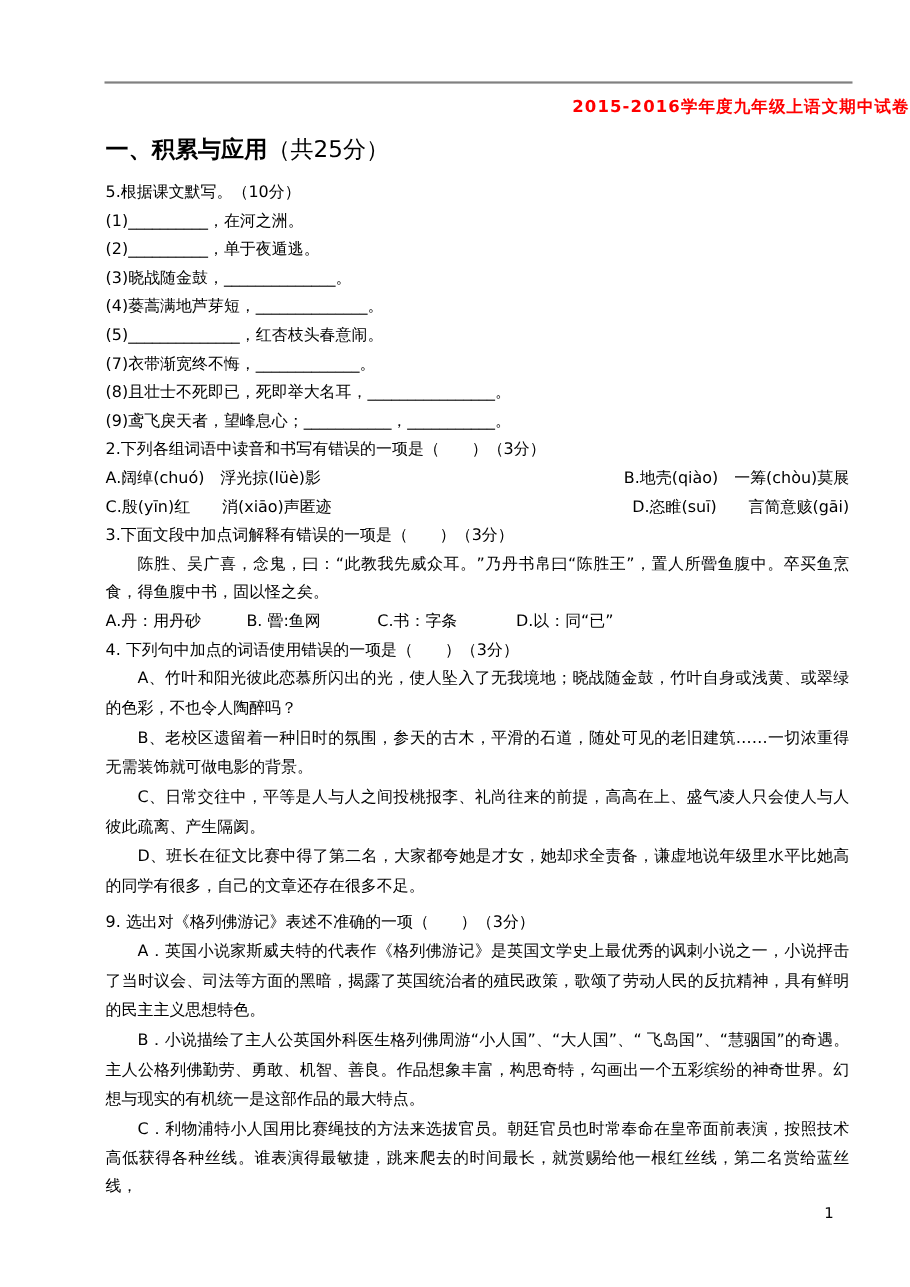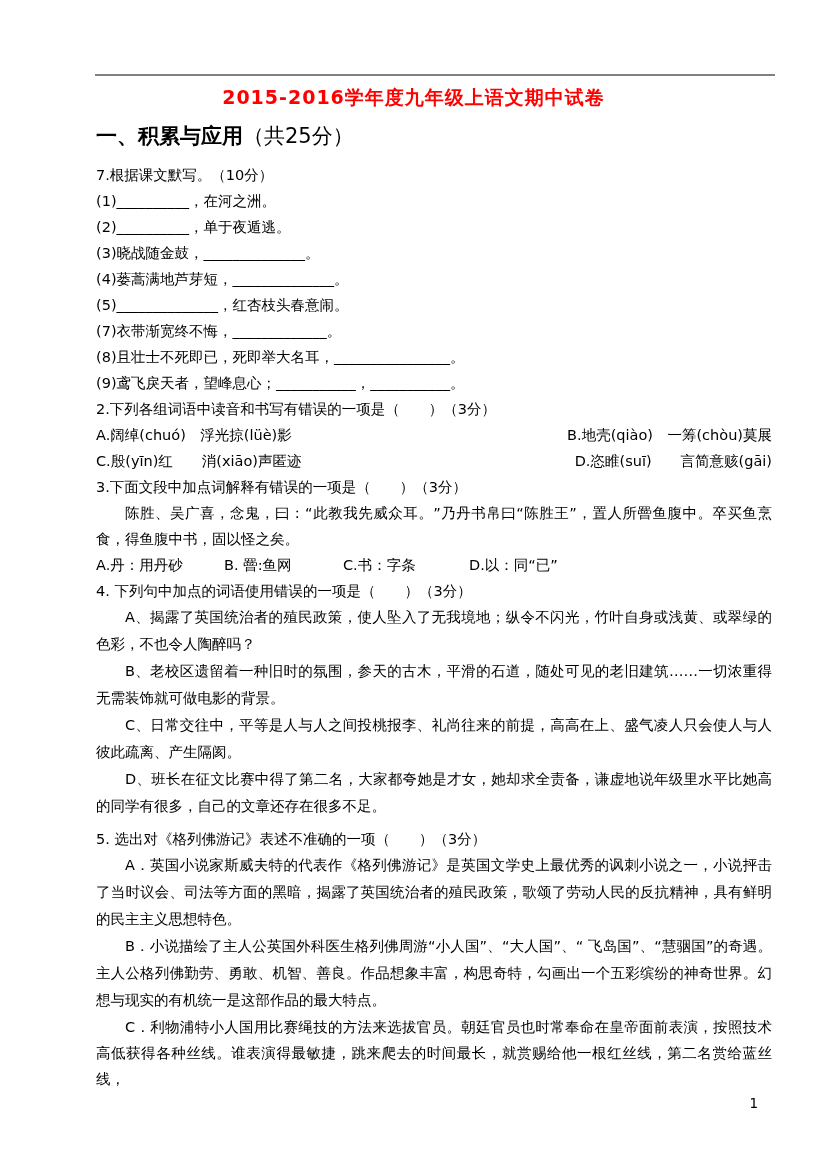--- a/index.html
+++ b/index.html
@@ -12,22 +12,22 @@
     color: #000000;
     overflow: hidden;
   }
   .header-rule {
     margin: 74px 52px 0 95px;
     border-top: 2px solid #808080;
     height: 0;
   }
   .title {
     margin: 8px 0 0 0;
-    text-align: center;
-    font-size: 19px;
+    text-align: right;
+    font-size: 15px;
     line-height: 26px;
     font-weight: bold;
     color: #ff0000;
     letter-spacing: 1px;
   }
   .content {
     padding: 0 55px 0 96px;
     font-size: 14.5px;
     line-height: 26px;
   }
@@ -69,21 +69,21 @@
   <div class="header-rule"></div>
 
   <h1 class="title">2015-2016学年度九年级上语文期中试卷</h1>
 
   <div class="content">
 
     <div class="section-heading">
       <span class="bold">一、积累与应用</span><span>（共25分）</span>
     </div>
 
-    <div class="stem" style="margin-top: 14px;">7.根据课文默写。（10分）</div>
+    <div class="stem" style="margin-top: 14px;">5.根据课文默写。（10分）</div>
     <div class="line">(1)__________，在河之洲。</div>
     <div class="line">(2)__________，单于夜遁逃。</div>
     <div class="line">(3)晓战随金鼓，______________。</div>
     <div class="line">(4)蒌蒿满地芦芽短，______________。</div>
     <div class="line">(5)______________，红杏枝头春意闹。</div>
     <div class="line">(7)衣带渐宽终不悔，_____________。</div>
     <div class="line">(8)且壮士不死即已，死即举大名耳，________________。</div>
     <div class="line">(9)鸢飞戾天者，望峰息心；___________，___________。</div>
 
     <div class="stem">2.下列各组词语中读音和书写有错误的一项是（　　）（3分）</div>
@@ -99,26 +99,26 @@
     <div class="stem">3.下面文段中加点词解释有错误的一项是（　　）（3分）</div>
     <p class="para">陈胜、吴广喜，念鬼，曰：“此教我先威众耳。”乃丹书帛曰“陈胜王”，置人所罾鱼腹中。卒买鱼烹食，得鱼腹中书，固以怪之矣。</p>
     <div class="optrow4">
       <span class="o1">A.丹：用丹砂</span>
       <span class="o2">B. 罾:鱼网</span>
       <span class="o3">C.书：字条</span>
       <span>D.以：同“已”</span>
     </div>
 
     <div class="stem">4. 下列句中加点的词语使用错误的一项是（　　）（3分）</div>
-    <p class="para para27">A、揭露了英国统治者的殖民政策，使人坠入了无我境地；纵令不闪光，竹叶自身或浅黄、或翠绿的色彩，不也令人陶醉吗？</p>
+    <p class="para para27">A、竹叶和阳光彼此恋慕所闪出的光，使人坠入了无我境地；晓战随金鼓，竹叶自身或浅黄、或翠绿的色彩，不也令人陶醉吗？</p>
     <p class="para para27">B、老校区遗留着一种旧时的氛围，参天的古木，平滑的石道，随处可见的老旧建筑……一切浓重得无需装饰就可做电影的背景。</p>
     <p class="para para27">C、日常交往中，平等是人与人之间投桃报李、礼尚往来的前提，高高在上、盛气凌人只会使人与人彼此疏离、产生隔阂。</p>
     <p class="para para27">D、班长在征文比赛中得了第二名，大家都夸她是才女，她却求全责备，谦虚地说年级里水平比她高的同学有很多，自己的文章还存在很多不足。</p>
 
-    <div class="stem q5gap">5. 选出对《格列佛游记》表述不准确的一项（　　）（3分）</div>
+    <div class="stem q5gap">9. 选出对《格列佛游记》表述不准确的一项（　　）（3分）</div>
     <p class="para para27">A．英国小说家斯威夫特的代表作《格列佛游记》是英国文学史上最优秀的讽刺小说之一，小说抨击了当时议会、司法等方面的黑暗，揭露了英国统治者的殖民政策，歌颂了劳动人民的反抗精神，具有鲜明的民主主义思想特色。</p>
     <p class="para para27">B．小说描绘了主人公英国外科医生格列佛周游“小人国”、“大人国”、“ 飞岛国”、“慧骃国”的奇遇。主人公格列佛勤劳、勇敢、机智、善良。作品想象丰富，构思奇特，勾画出一个五彩缤纷的神奇世界。幻想与现实的有机统一是这部作品的最大特点。</p>
     <p class="para">C．利物浦特小人国用比赛绳技的方法来选拔官员。朝廷官员也时常奉命在皇帝面前表演，按照技术高低获得各种丝线。谁表演得最敏捷，跳来爬去的时间最长，就赏赐给他一根红丝线，第二名赏给蓝丝线，</p>
 
   </div>
 
   <div class="page-number">1</div>
 
 </div>
 

